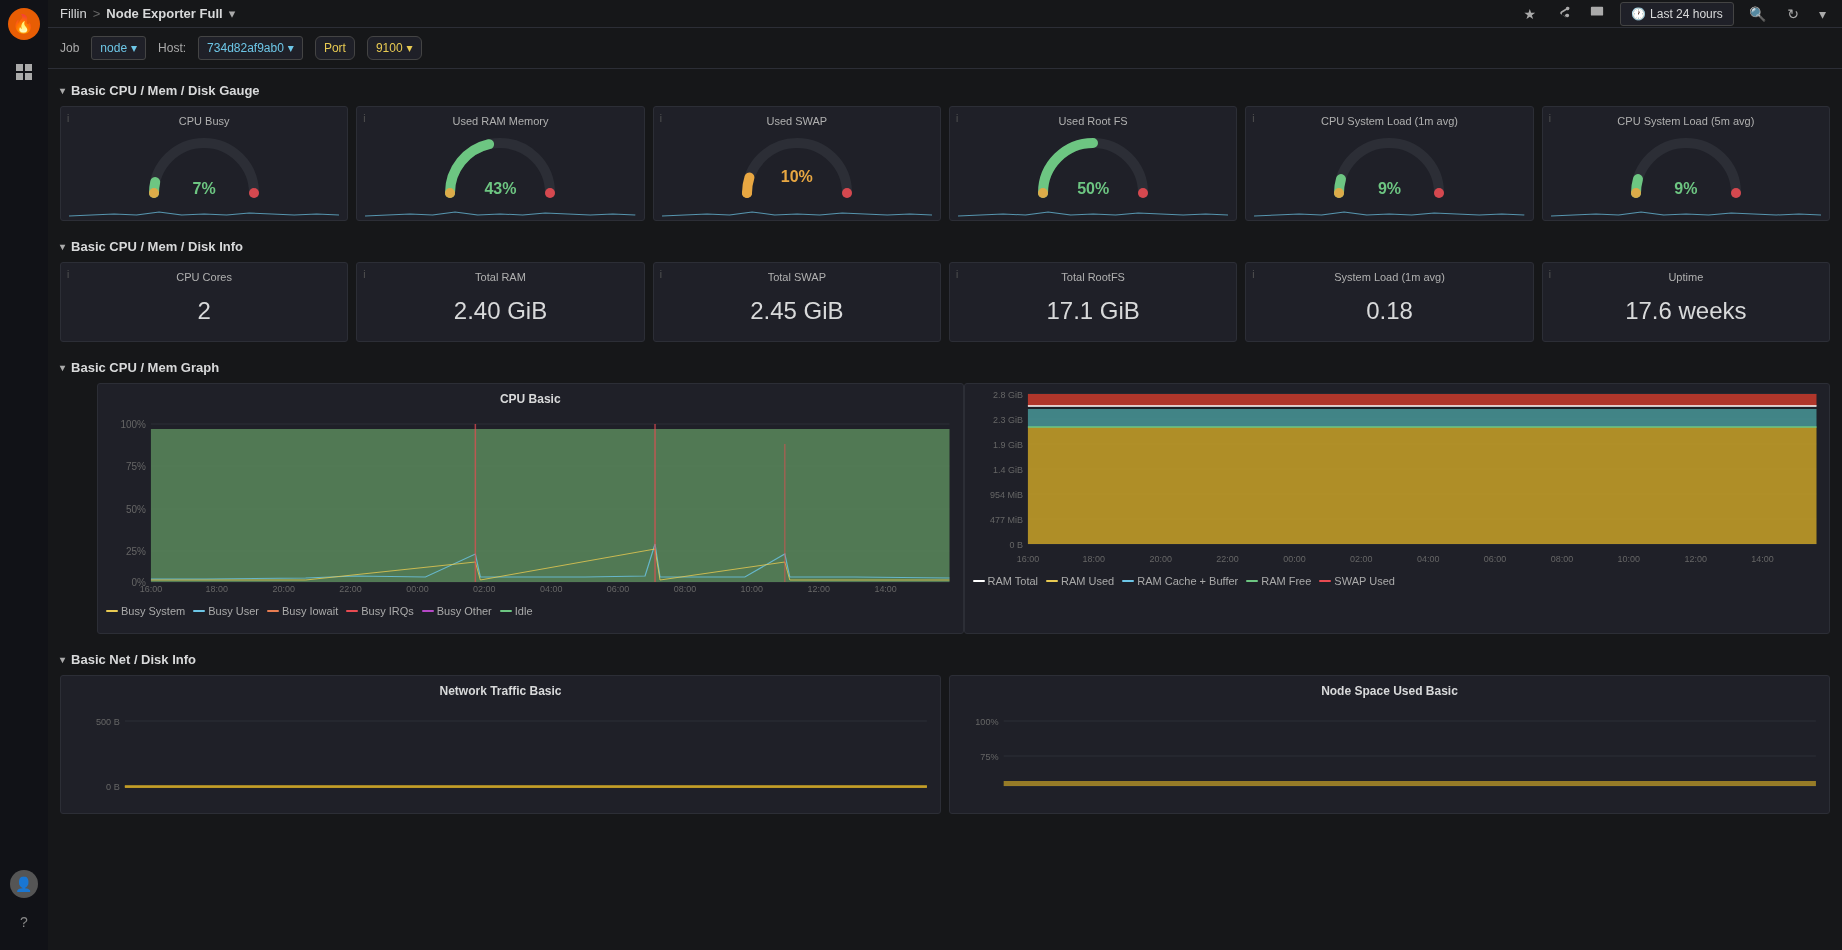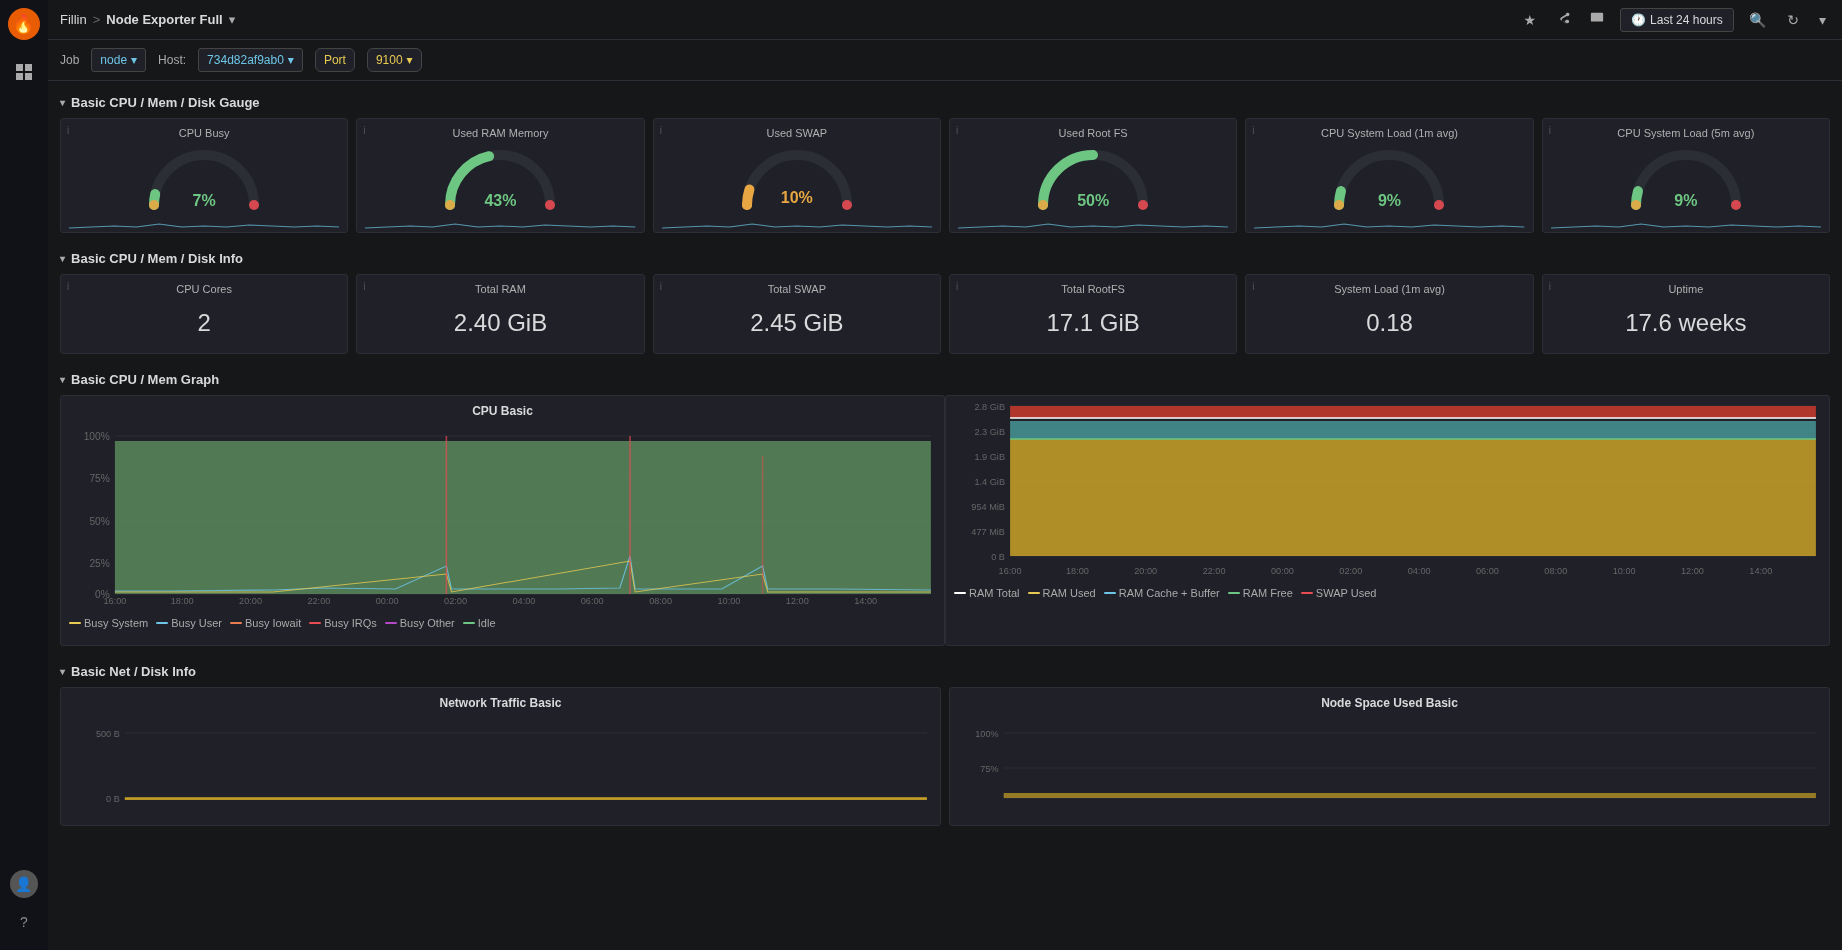--- a/index.html
+++ b/index.html
@@ -59,21 +59,21 @@
     .main-content {
       flex: 1;
       display: flex;
       flex-direction: column;
       overflow: hidden;
     }
     .top-bar {
       background: #161719;
       border-bottom: 1px solid #2c2e36;
       padding: 0 12px;
-      height: 40px;
+      height: 28px;
       display: flex;
       align-items: center;
       justify-content: space-between;
     }
     .breadcrumb {
       display: flex;
       align-items: center;
       gap: 6px;
       color: #d8d9da;
       font-size: 13px;
@@ -207,20 +207,21 @@
       text-align: center;
       font-size: 24px;
       font-weight: 400;
       color: #d8d9da;
       padding: 12px 8px 16px;
     }
     .graph-grid {
       display: grid;
       grid-template-columns: 1fr 1fr;
       margin-bottom: 12px;
+      margin-left: 37px;
     }
     .graph-panel {
       background: #1f2028;
       border: 1px solid #2c2e36;
       border-radius: 3px;
     }
     .graph-panel-title {
       text-align: center;
       padding: 8px;
       font-size: 12px;
@@ -386,21 +387,21 @@
     <div class="panel-info-icon">i</div>
     <div class="panel-title">Used SWAP</div>
     <div class="gauge-container">
       <div class="gauge-wrapper">
         <svg width="120" height="66" viewBox="0 0 120 66">
           <path d="M 10 59.99999999999999 A 50 50 0 0 1 110 60" fill="none" stroke="#2c2e36" stroke-width="10" stroke-linecap="round"></path>
           <path d="M 10 59.99999999999999 A 50 50 0 0 1 12.447174185242325 44.54915028125262" fill="none" stroke="#e8a742" stroke-width="10" stroke-linecap="round"></path>
           <circle cx="110" cy="60" r="5" fill="#e84b52" opacity="0.9"></circle>
           <circle cx="10" cy="59.99999999999999" r="5" fill="#e8a742" opacity="0.9"></circle>
         </svg>
-        <div class="gauge-value" style="color:#e8a742;font-size:16px;bottom:3px;">10%</div>
+        <div class="gauge-value" style="color:#e8a742;font-size:16px;bottom:12px;">10%</div>
       </div>
       <svg class="gauge-sparkline" viewBox="0 0 120 22" preserveAspectRatio="none">
         <polyline points="0,18 10,17 20,16 30,17 40,14 50,17 60,16 70,17 80,15 90,16 100,17 110,16 120,17" fill="none" stroke="#6dc6e7" stroke-width="1" opacity="0.7"></polyline>
       </svg>
     </div>
   </div>
           <div class="panel">
     <div class="panel-info-icon">i</div>
     <div class="panel-title">Used Root FS</div>
     <div class="gauge-container">

